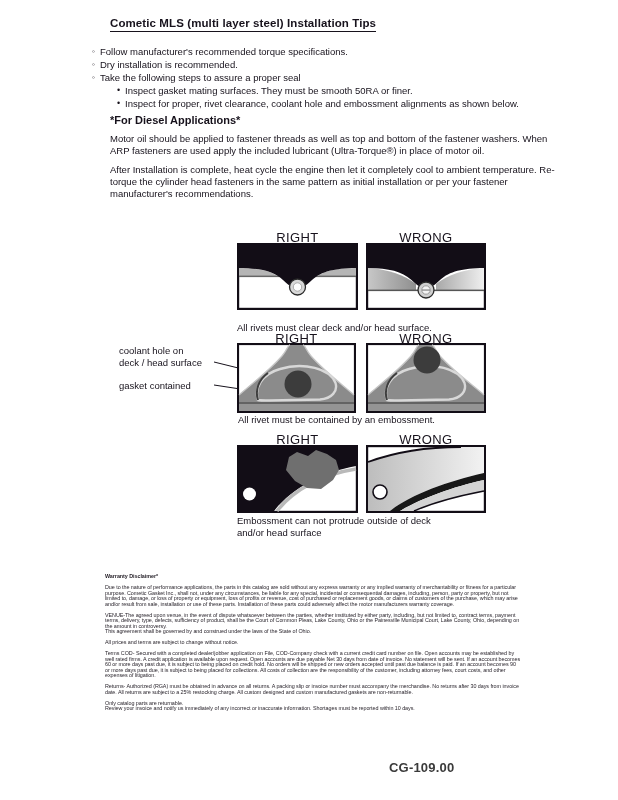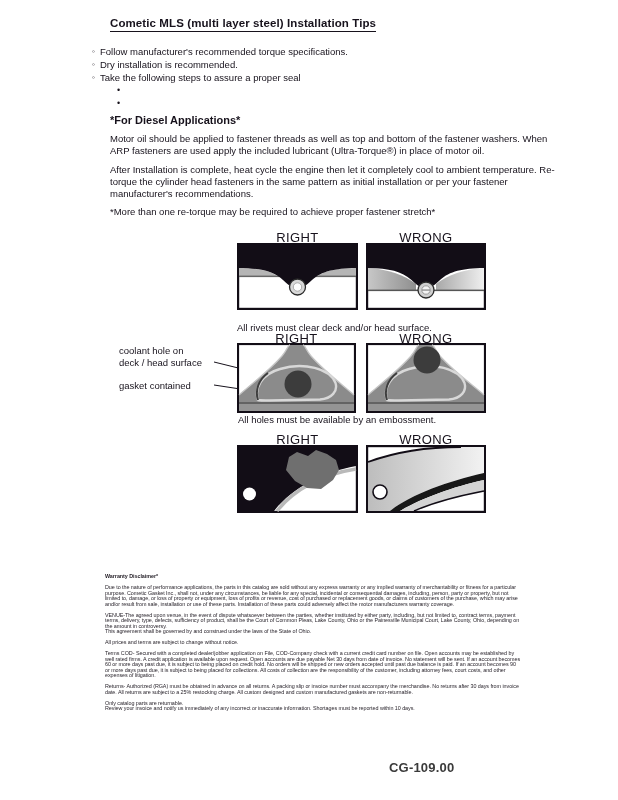--- a/index.html
+++ b/index.html
@@ -46,30 +46,31 @@
     <div class="brow">
       <span class="m">◦</span>
       <span>Dry installation is recommended.</span>
     </div>
     <div class="brow">
       <span class="m">◦</span>
       <span>Take the following steps to assure a proper seal</span>
     </div>
     <div class="brow sub">
       <span class="m">•</span>
+      <span>Inspect gasket mating surfaces.  They must be smooth 50RA or finer.</span>
     </div>
     <div class="brow sub">
       <span class="m">•</span>
+      <span>Inspect for proper, rivet clearance, coolant hole and embossment alignments as shown below.</span>
     </div>
   </div>
 
   <h2 class="abs dheading">*For Diesel Applications*</h2>
   <p class="abs para p2">After Installation is complete, heat cycle the engine then let it completely cool to ambient temperature. Re-torque the cylinder head fasteners in the same pattern as initial installation or per your fastener manufacturer's recommendations.</p>
   <p class="abs para p1">Motor oil should be applied to fastener threads as well as top and bottom of the fastener washers. When ARP fasteners are used apply the included lubricant (Ultra-Torque®) in place of motor oil.</p>
-  <p class="abs para p3">*More than one re-torque may be required to achieve proper fastener stretch*</p>
 
   <div class="abs dlabel" style="left:237px;top:230px;width:121px;">RIGHT</div>
   <div class="abs dlabel" style="left:366px;top:230px;width:120px;">WRONG</div>
 
   <div class="panel" style="left:237px;top:243px;">
     <svg width="121" height="67" viewBox="0 0 121 67">
       <rect x="1" y="1" width="119" height="65" fill="#ffffff" stroke="#120d16" stroke-width="2.4"></rect>
       <path d="M2,25 C20,25.3 32,27 41,33.5 L2,33.5 Z" fill="#b5b5b5"></path>
       <path d="M119,25 C101,25.3 89,27 80,33.5 L119,33.5 Z" fill="#b5b5b5"></path>
       <rect x="2" y="32.6" width="117" height="1.5" fill="#666666"></rect>
@@ -137,21 +138,21 @@
       <path d="M2,52 C12,43 32,28 45,13 C50,7 51,2 53,2" stroke="#c6c6c6" stroke-width="1.3" fill="none"></path>
       <path d="M66,2 C68,2 69,7 74,13 C87,28 108,43 118,52" stroke="#c6c6c6" stroke-width="1.3" fill="none"></path>
       <rect x="2" y="59" width="116" height="2" fill="#636363"></rect>
       <rect x="2" y="61" width="116" height="7" fill="#949494"></rect>
       <path d="M21,57 C17,45 25,31 43,26 C67,18.5 93,26 98.5,40 C101,48 95,55.5 83,56.5 L33,57.5 C26,57.5 22.5,57.5 21,57 Z" stroke="#d8d8d8" stroke-width="2.4" fill="none"></path>
       <path d="M21,57 C18,48 21,37 31,30" stroke="#3e3e3e" stroke-width="2" fill="none"></path>
       <circle cx="61" cy="17" r="13.5" fill="#3c3c3c"></circle>
     </svg>
   </div>
 
-  <div class="abs caption" style="left:238px;top:414px;width:260px;">All holes must be available by an embossment.</div>
+  <div class="abs caption" style="left:238px;top:414px;width:260px;">All rivet must be contained by an embossment.</div>
 
   <div class="abs dlabel" style="left:237px;top:432px;width:121px;">RIGHT</div>
   <div class="abs dlabel" style="left:366px;top:432px;width:120px;">WRONG</div>
 
   <div class="panel" style="left:237px;top:445px;">
     <svg width="121" height="68" viewBox="0 0 121 68">
       <rect x="1" y="1" width="119" height="66" fill="#ffffff" stroke="#120d16" stroke-width="2.4"></rect>
       <path d="M2,2 H119 V21 C86,27 55,43 37,66 L2,66 Z" fill="#120d16"></path>
       <path d="M40,66 C57,44 86,29 119,24" stroke="#b9b9b9" stroke-width="3.5" fill="none"></path>
       <path d="M52,12 L60,7 L71,11 L79,5 L90,9 L99,15 L102,25 L96,35 L84,44 L70,43 L58,36 L49,25 Z" fill="#6f6f6f"></path>
@@ -170,20 +171,22 @@
       <rect x="1" y="1" width="118" height="66" fill="#ffffff" stroke="#120d16" stroke-width="2.4"></rect>
       <path d="M2,17 C32,6 62,2 95,2 L118,2 L118,28 C82,36 44,50 24,66 L2,66 Z" fill="url(#gl)"></path>
       <path d="M2,17 C32,6 62,2 95,2" stroke="#120d16" stroke-width="1.8" fill="none"></path>
       <path d="M24,66 C44,50 82,36 118,28 L118,35 C86,42 54,54 34,66 Z" fill="#181818"></path>
       <path d="M34,66 C54,54 86,42 118,35 L118,46 C92,51 64,59 48,66 Z" fill="#d4d4d4"></path>
       <path d="M48,66 C64,59 92,51 118,46" stroke="#120d16" stroke-width="1.5" fill="none"></path>
       <circle cx="14" cy="47" r="7" fill="#ffffff" stroke="#120d16" stroke-width="1.6"></circle>
     </svg>
   </div>
 
+  <div class="abs caption preline" style="left:237px;top:515px;width:260px;">Embossment can not protrude outside of deck
+and/or head surface</div>
 
   <div class="abs warranty">
     <div class="wh">Warranty Disclaimer*</div>
     <p>Due to the nature of performance applications, the parts in this catalog are sold without any express warranty or any implied warranty of merchantability or fitness for a particular purpose.  Cometic Gasket Inc., shall not, under any circumstances, be liable for any special, incidental or consequential damages, including, person, party or property, but not limited to, damage, or loss of property or equipment, loss of profits or revenue, cost of purchased or replacement goods, or claims of customers of the purchase, which may arise and/or result from sale, installation or use of these parts.  Installation of these parts could adversely affect the motor manufacturers warranty coverage.</p>
     <p class="preline">VENUE-The agreed upon venue, in the event of dispute whatsoever between the parties, whether instituted by either party, including, but not limited to, contract terms, payment terms, delivery, type, defects, sufficiency of product, shall be the Court of Common Pleas, Lake County, Ohio or the Painesville Municipal Court, Lake County, Ohio, depending on the amount in controversy.
 This agreement shall be governed by and construed under the laws of the State of Ohio.</p>
     <p>All prices and terms are subject to change without notice.</p>
     <p>Terms COD- Secured with a completed dealer/jobber application on File, COD-Company check with a current credit card number on file.  Open accounts may be established by well rated firms.  A credit application is available upon request.  Open accounts are due payable Net 30 days from date of invoice.  No statement will be sent.  If an account becomes 60 or more days past due, it is subject to being placed on credit hold.  No orders will be shipped or new orders accepted until past due balance is paid.  If an account becomes 90 or more days past due, it is subject to being placed for collections.  All costs of collection are the responsibility of the customer, including attorney fees, court costs, and other expenses of litigation.</p>
     <p>Returns- Authorized (RGA) must be obtained in advance on all returns.  A packing slip or invoice number must accompany the merchandise.  No returns after 30 days from invoice date.  All returns are subject to a 25% restocking charge.  All custom designed and custom manufactured gaskets are non-returnable.</p>
     <p class="preline">Only catalog parts are returnable.

